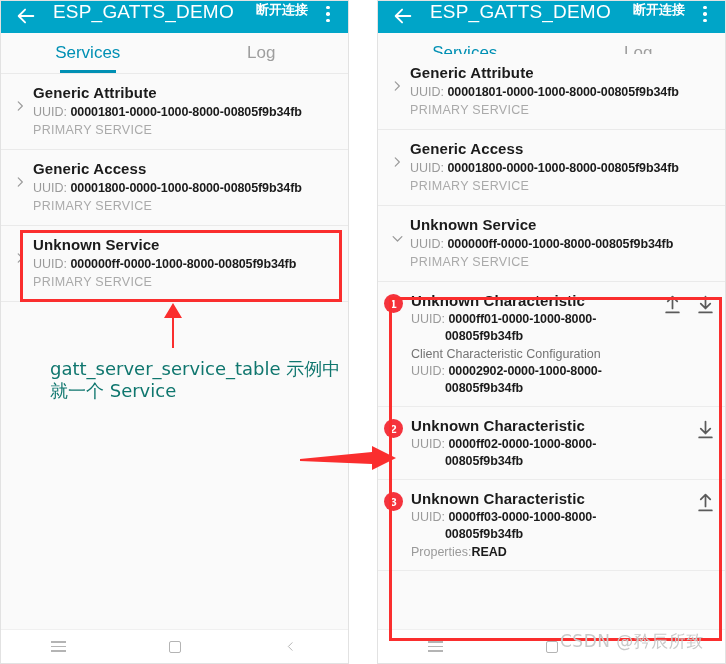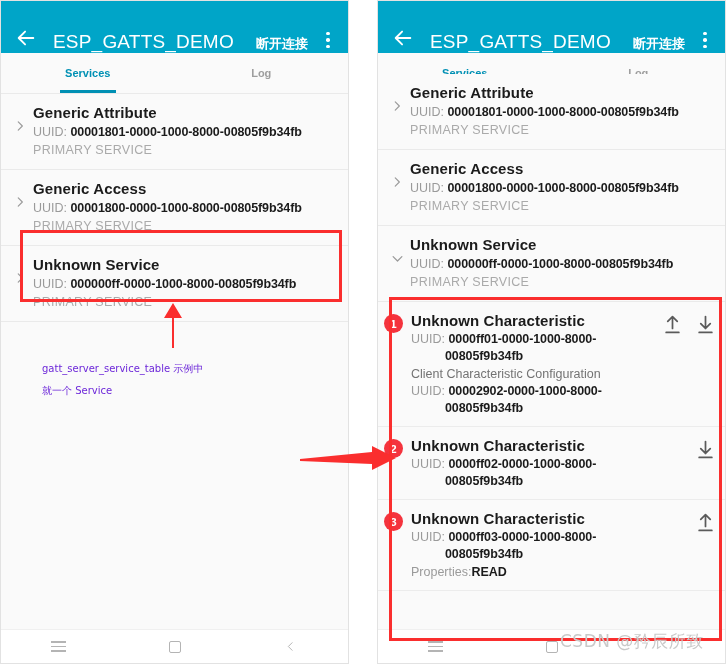--- a/index.html
+++ b/index.html
@@ -18,24 +18,24 @@
     height: 664px;
     background: #fafafa;
     border: 1px solid #e2e2e2;
     overflow: hidden;
   }
   #phone-left  { left: 0px;   width: 349px; }
   #phone-right { left: 377px; width: 349px; }
 
   
   .appbar {
-    height: 52px;
+    height: 32px;
     background: #00a5c8;
     display: flex;
-    align-items: flex-end;
+    align-items: flex-start;
     padding: 0 10px;
     color: #fff;
   }
   .appbar .back {
     width: 30px; height: 30px;
     display: flex; align-items: center; justify-content: center;
     flex: 0 0 auto;
   }
   .appbar .back svg { display:block; }
   .appbar .title {
@@ -66,22 +66,22 @@
   .tabs {
     height: 41px;
     background: #fafafa;
     display: flex;
     border-bottom: 1px solid #eaeaea;
     position: relative;
   }
   .tab {
     flex: 1 1 50%;
     display: flex; align-items: center; justify-content: center;
-    font-size: 11px;
-    font-weight: 700;
+    font-size: 17px;
+    font-weight: 400;
     color: #9e9e9e;
     position: relative;
   }
   .tab.active { color: #0090b4; }
   .tab.active::after {
     content:"";
     position: absolute;
     bottom: 0; left: 50%;
     transform: translateX(-50%);
     width: 56px; height: 3px;
@@ -190,25 +190,26 @@
   .hl-box {
     position: absolute;
     border: 3px solid #fa2e2e;
     pointer-events: none;
   }
   #hl-left  { left: 20px;  top: 230px; width: 322px; height: 72px; }
   #hl-right { left: 389px; top: 297px; width: 333px; height: 344px; }
 
   .anno-text {
     position: absolute;
-    color: #6d28d9;
-    font-size: 10px;
+    color: #0f766e;
+    font-size: 18px;
     line-height: 22px;
     font-family: "DejaVu Sans", "Liberation Sans", sans-serif;
     white-space: pre-line;
+    margin-left: 8px;
   }
   #anno-1 { left: 42px; top: 358px; }
   #anno-2 { left: 42px; top: 446px; }
 
   .watermark {
     position: absolute;
     left: 560px; top: 630px;
     font-size: 17px;
     color: #c9c9c9;
     font-family: "DejaVu Sans", "Liberation Sans", sans-serif;

